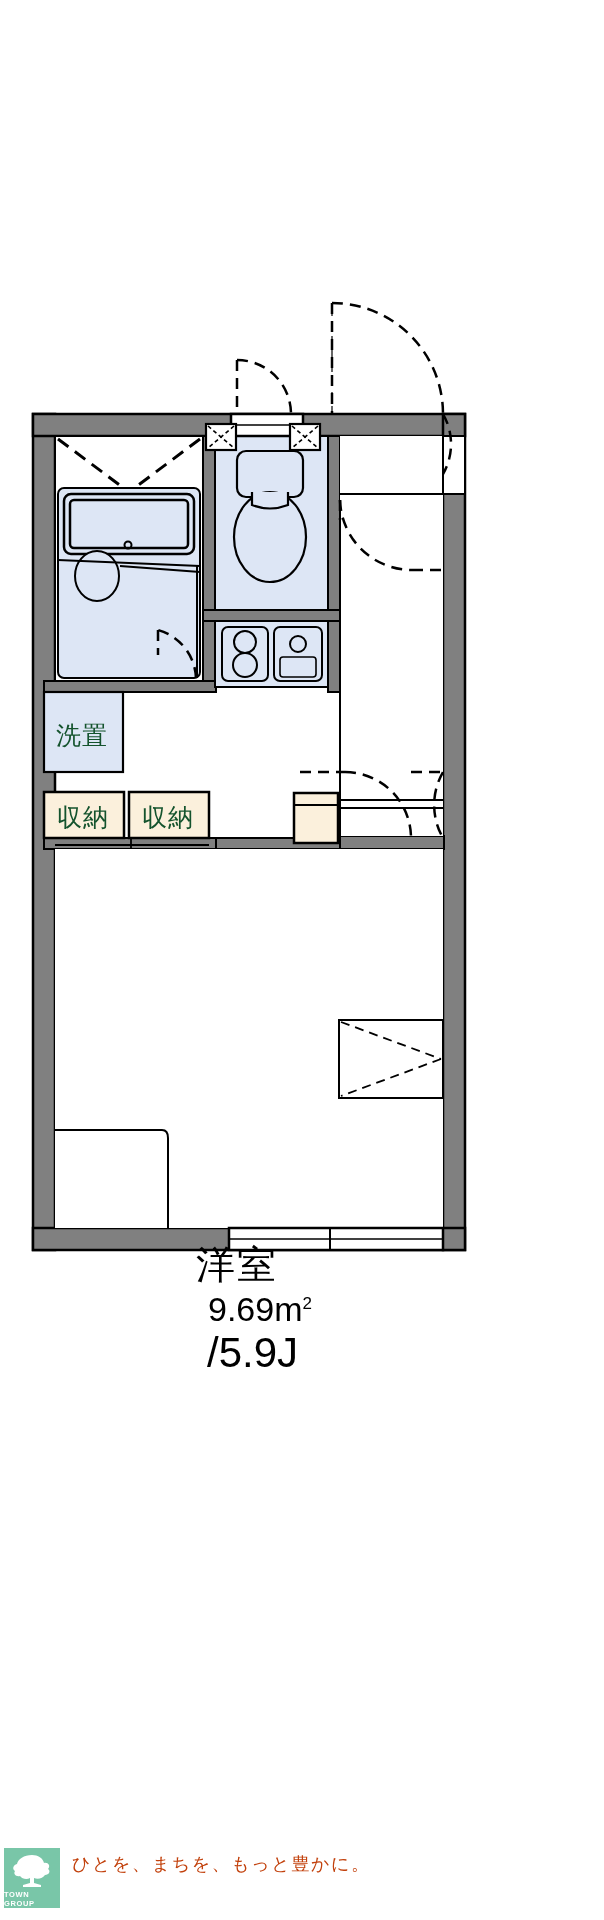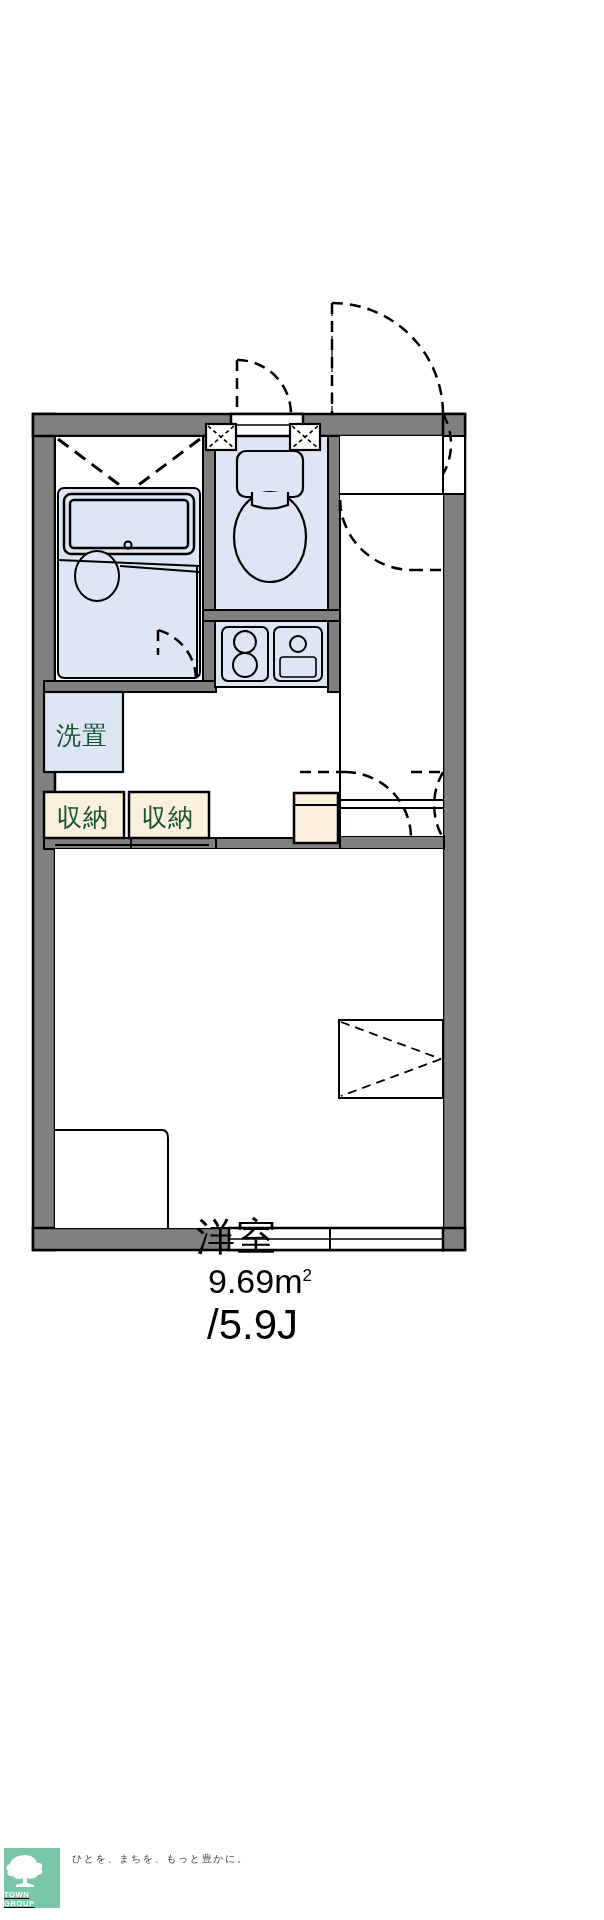--- a/index.html
+++ b/index.html
@@ -26,20 +26,21 @@
     left: 0;
     top: 0;
   }
   .fp-label {
     position: absolute;
     color: #000;
     font-family: "Liberation Sans", sans-serif;
     white-space: nowrap;
     line-height: 1;
     letter-spacing: 0px;
+    margin-top: 28px;
   }
   #room-name-main {
     left: 196px;
     top: 1217px;
     font-size: 39px;
     letter-spacing: 2px;
   }
   #room-area-main {
     left: 208px;
     top: 1264px;
@@ -76,40 +77,40 @@
   }
   #brand-mark {
     position: absolute;
     left: 4px;
     top: 0px;
     width: 56px;
     height: 60px;
     background: #79c6a8;
     display: flex;
     flex-direction: column;
+    align-items: center;
     justify-content: flex-start;
-    text-decoration: underline;
   }
   #brand-mark-tree {
     margin-top: 5px;
   }
   #brand-mark-text {
     color: #ffffff;
     font-size: 7.5px;
     letter-spacing: 0.6px;
     font-family: "Liberation Sans", sans-serif;
     margin-top: 1px;
     font-weight: bold;
   }
   #brand-tagline {
     position: absolute;
     left: 72px;
     top: 4px;
-    color: #404040;
-    font-size: 10px;
+    color: #c2410c;
+    font-size: 18px;
     letter-spacing: 1.6px;
     font-family: Liberation Mono, monospace;
   }
   #brand-name {
     position: absolute;
     left: 68px;
     top: 18px;
     color: #79c6a8;
     font-size: 39px;
     letter-spacing: 1px;

